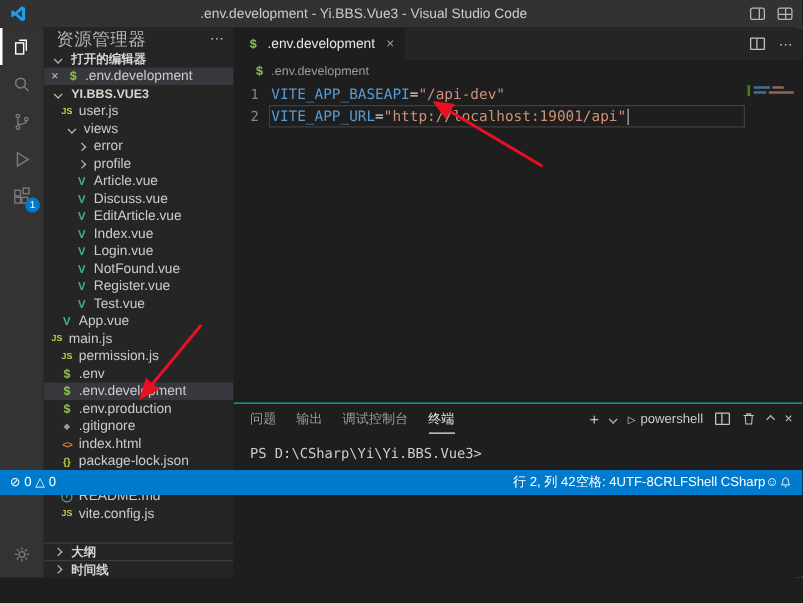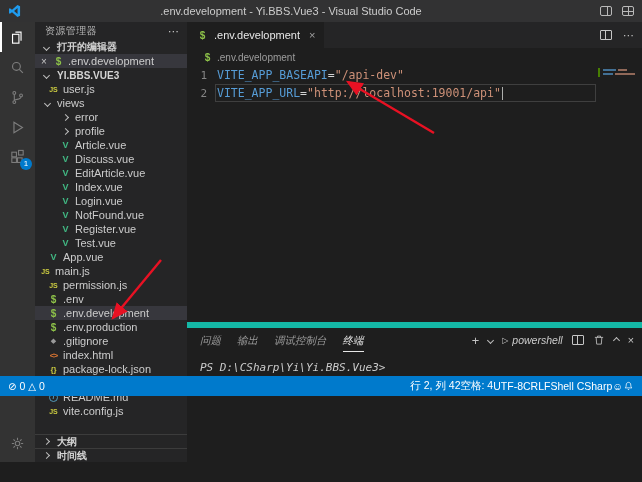--- a/index.html
+++ b/index.html
@@ -22,21 +22,21 @@
   
   .activitybar { position:absolute; left:0; top:22px; width:35px; height:440px; background:#333333; }
   .ab-item { width:35px; height:30px; display:flex; align-items:center; justify-content:center; color:#7e7e7e; position:relative; cursor:pointer; }
   .ab-item.active { color:#ffffff; box-shadow:inset 2px 0 0 #ffffff; }
   .ab-item svg { width:17px; height:17px; }
   .ab-badge { position:absolute; right:3px; bottom:2px; min-width:12px; height:12px; border-radius:6px; background:#007acc; color:#fff; font-size:8px; line-height:12px; text-align:center; padding:0 2px; }
   .ab-bottom { position:absolute; bottom:4px; left:0; width:35px; }
 
   
   .sidebar { position:absolute; left:35px; top:22px; width:152px; height:440px; background:#252526; color:#cccccc; overflow:hidden; }
-  .sb-title { position:absolute; top:0; left:0; right:0; height:18px; font-size:10px; color:#b3b3b3; line-height:18px; padding-left:10px; letter-spacing:.4px; }
+  .sb-title { position:absolute; top:0; left:0; right:0; height:18px; font-size:14px; color:#b3b3b3; line-height:18px; padding-left:10px; letter-spacing:.4px; }
   .sb-more { position:absolute; right:8px; top:0; line-height:18px; font-size:11px; color:#cccccc; cursor:pointer; }
   .sb-section-header { position:absolute; left:0; right:0; height:14px; font-size:10px; font-weight:bold; color:#d4d4d4; display:flex; align-items:center; gap:4px; padding-left:5px; cursor:pointer; }
   .oe-item { position:absolute; top:32px; left:0; right:0; height:14px; background:#37373d; display:flex; align-items:center; font-size:11px; padding-left:6px; cursor:pointer; }
   .oe-close { color:#c5c5c5; font-size:10px; width:11px; }
   #tree { position:absolute; top:60px; left:0; right:0; }
   .tree-row { height:14px; display:flex; align-items:center; font-size:11px; color:#cccccc; cursor:pointer; white-space:nowrap; }
   .tree-row.selected { background:#37373d; }
   .tree-label { margin-left:3px; }
   .ticon { width:13px; display:inline-flex; justify-content:center; align-items:center; flex:none; font-weight:bold; font-style:normal; }
   .i-js   { color:#cbcb41; font-size:7px; }
@@ -69,21 +69,21 @@
   .code-line.current .line-content { box-shadow:inset 0 0 0 1px #3f3f3f; }
   .tok-key { color:#569cd6; }
   .tok-op  { color:#d4d4d4; }
   .tok-str { color:#ce9178; }
   .cursor { width:1px; height:13px; background:#aeafad; margin-left:1px; }
   .minimap { position:absolute; right:0; top:44px; width:48px; height:60px; }
   .mm-seg { position:absolute; height:2px; }
   .mm-gutter { position:absolute; left:4px; top:2px; width:2px; height:9px; background:#487e02; }
 
   
-  .panel { position:absolute; left:0; right:0; top:300px; bottom:0; border-top:6px solid #14b8a6; background:#1e1e1e;font-style:italic; }
+  .panel { position:absolute; left:0; right:0; top:300px; bottom:0; border-top:1px solid #14b8a6; background:#1e1e1e; }
   .panel-tabs { position:absolute; top:0; left:0; height:24px; display:flex; align-items:center; padding-left:13px; gap:16px; font-size:10.5px; color:#9b9b9b; }
   .panel-tab { height:24px; line-height:24px; cursor:pointer; }
   .panel-tab.active { color:#e7e7e7; box-shadow:inset 0 -1px 0 #e7e7e7; }
   .panel-actions { position:absolute; right:8px; top:0; height:24px; display:flex; align-items:center; gap:9px; color:#c5c5c5; font-size:11px; }
   .pa-btn { cursor:pointer; display:inline-flex; align-items:center; }
   .ps-item { display:flex; align-items:center; gap:4px; font-size:10.5px; color:#cccccc; cursor:pointer; }
   .ps-tri { font-size:8px; }
   .terminal { position:absolute; top:24px; left:0; right:0; bottom:0; padding:9px 0 0 13px; font-family:"DejaVu Sans Mono","Liberation Mono",monospace; font-size:11px; color:#cccccc; cursor:text; }
 
   
@@ -181,21 +181,21 @@
           <span class="chev chev-down"></span>
         </span>
       <span>YI.BBS.VUE3</span>
     </div>
 
     <div id="tree">
         <div class="tree-row" style="padding-left: 12px;">
           <span class="ticon i-js">JS</span>
           <span class="tree-label">user.js</span>
         </div>
-        <div class="tree-row" style="padding-left: 6px;">
+        <div class="tree-row" style="padding-left: 16px;">
           <span class="ticon">
             <span class="chev chev-down"></span>
           </span>
           <span class="tree-label">views</span>
         </div>
         <div class="tree-row" style="padding-left: 24px;">
           <span class="ticon">
             <span class="chev chev-right"></span>
           </span>
           <span class="tree-label">error</span>

